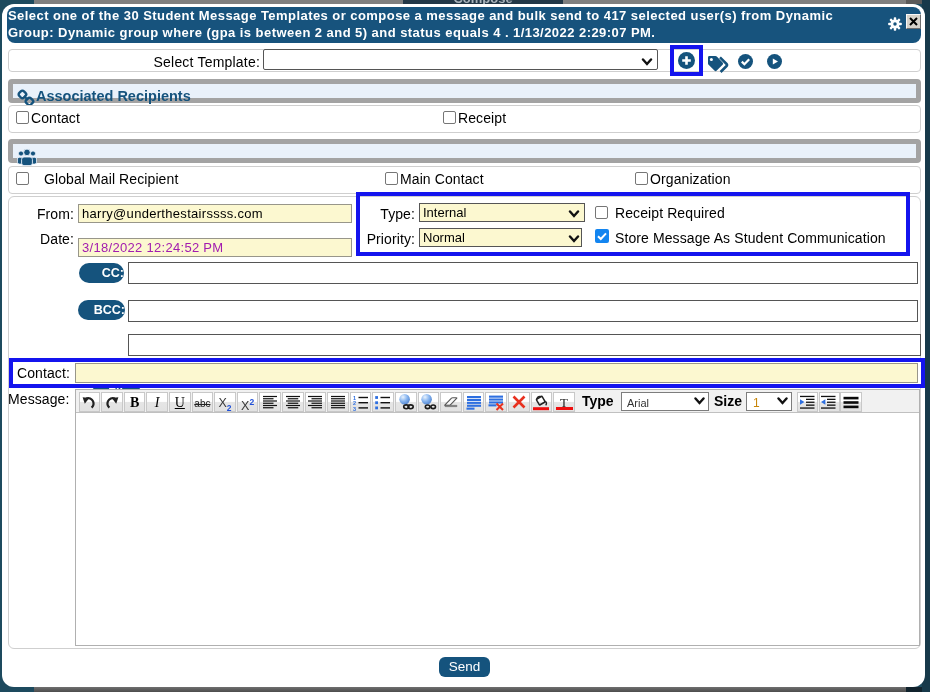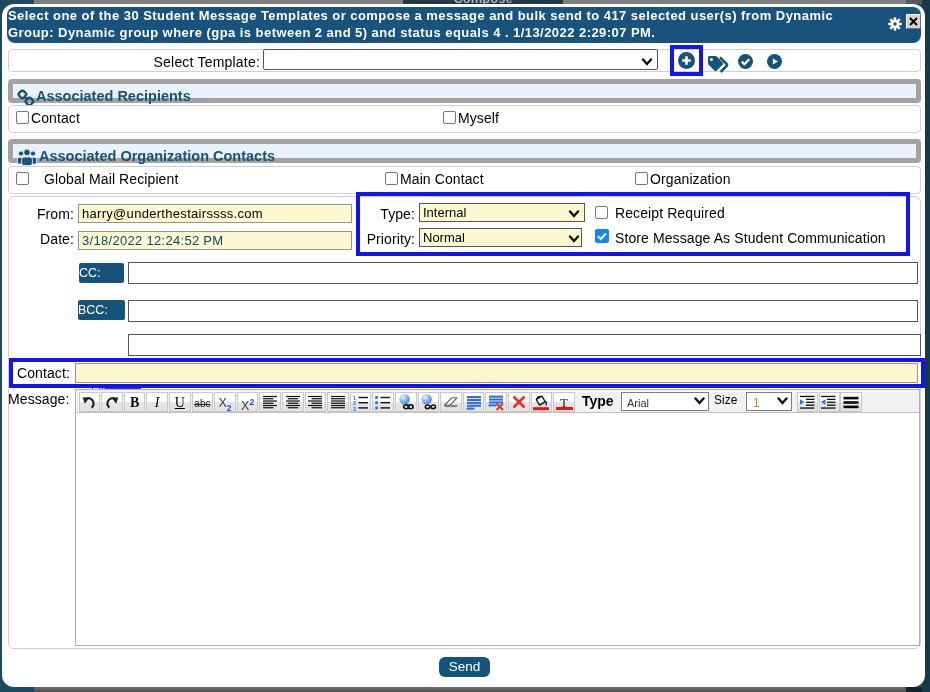--- a/index.html
+++ b/index.html
@@ -18,21 +18,21 @@
 #gear { position:absolute; left:881px; top:10px; }
 #xbtn { position:absolute; left:899px; top:7px; width:15px; height:15px; background:#d6d2ca; border:1px solid; border-color:#f8f8f8 #6d6d6d #6d6d6d #f8f8f8; text-align:center; font-size:12px; font-weight:bold; color:#000; line-height:13px; }
 .box { position:absolute; left:6px; width:913px; background:#fff; border:1px solid #cfcfcf; border-radius:4px; }
 .bar { position:absolute; left:6px; width:913px; height:24px; background:#e9f1fa; border:5px solid #a3a3a3; border-radius:4px; color:#15537d; font-weight:bold; font-size:14.5px; }
 .bar span { position:absolute; top:4px; }
 .sel { position:absolute; border:1px solid #555; background:#fff; font-size:13px; padding-left:3px; color:#000; }
 .chev { position:absolute; width:10px; height:6px; }
 .cb { position:absolute; width:13px; height:13px; border:1px solid #767676; border-radius:2px; background:#fff; }
 .cbc { position:absolute; width:14px; height:14px; border-radius:2px; background:#1385f0; }
 .lbl { position:absolute; font-size:14px; letter-spacing:0.1px; color:#000; white-space:nowrap; }
-.pill { position:absolute; background:#15537d; color:#fff; font-weight:normal; font-size:12.5px; text-align:left; border-radius:2px; }
+.pill { position:absolute; background:#15537d; color:#fff; font-weight:bold; font-size:12.5px; text-align:right; border-radius:10px; }
 .inp { position:absolute; background:#fff; border:1px solid #555; }
 .yinp { position:absolute; background:#fcf8d0; border:1px solid #98968a; font-size:13px; color:#000; padding:1px 0 0 3px; white-space:nowrap; overflow:hidden; }
 .bluebox { position:absolute; border:3px solid #1414ee; }
 .tcell { position:absolute; top:1.5px; height:20px; border:1px solid #c8c8c8; background:linear-gradient(#ffffff 0%, #ffffff 47%, #e6e6e6 50%, #e2e2e2 100%); text-align:center; overflow:hidden; }
 #sendbtn { position:absolute; left:437px; top:653px; width:51px; height:20px; background:#15537d; border-radius:6px; color:#fff; font-size:13.5px; text-align:center; line-height:19px; }
 </style>
 </head>
 <body>
 <div id="topstrip">
     <div id="tab">Compose</div>
@@ -101,48 +101,47 @@
           <rect x="9.1" y="9.1" width="6.6" height="6.6" rx="2.2" transform="rotate(45 12.4 12.4)"></rect>
           <path d="M7 7 L11 11" stroke-width="2"></path>
         </g>
       </svg>
     <span style="left:23px;">Associated Recipients</span>
   </div>
   <div class="box" style="top:101px;height:28px;"></div>
   <div class="cb" style="left:14px;top:107px;"></div>
     <div class="lbl" style="left:29px;top:106px;">Contact</div>
   <div class="cb" style="left:441px;top:107px;"></div>
-    <div class="lbl" style="left:456px;top:106px;">Myself</div>
+    <div class="lbl" style="left:456px;top:106px;">Receipt</div>
 
   <div class="bar" style="top:135px;">
     <svg class="abs" style="left:4px;top:4px;" width="20" height="18" viewBox="0 0 20 18">
         <g fill="#15537d" stroke="#e9f1fa" stroke-width="0.9">
           <rect x="0.4" y="9.3" width="6.6" height="6.8" rx="1.8"></rect>
           <circle cx="4" cy="5.5" r="2.55"></circle>
           <rect x="13" y="9.3" width="6.6" height="6.8" rx="1.8"></rect>
           <circle cx="16" cy="5.5" r="2.55"></circle>
           <rect x="4.6" y="9.0" width="10.8" height="8.6" rx="2.4"></rect>
           <circle cx="10" cy="4.4" r="3.3"></circle>
         </g>
       </svg>
-    <span style="left:26px;">Associated Organization Contacts</span>
   </div>
   <div class="box" style="top:162px;height:28px;"></div>
   <div class="cb" style="left:14px;top:168px;"></div>
     <div class="lbl" style="left:29px;top:167px;margin-left:13px;">Global Mail Recipient</div>
   <div class="cb" style="left:383px;top:168px;"></div>
     <div class="lbl" style="left:398px;top:167px;">Main Contact</div>
   <div class="cb" style="left:633px;top:168px;"></div>
     <div class="lbl" style="left:648px;top:167px;">Organization</div>
 
   <div class="box" style="top:192px;height:453px;border-radius:6px;"></div>
   <div class="lbl" style="left:0px;top:202px;width:72px;text-align:right;">From:</div>
   <div class="yinp" style="left:76px;top:200px;width:274px;height:19px;letter-spacing:0.3px;">harry@underthestairssss.com</div>
   <div class="lbl" style="left:0px;top:227px;width:72px;text-align:right;">Date:</div>
-  <div class="yinp" style="left:76px;top:227px;width:274px;height:19px;color:#0c4a6e;letter-spacing:0.3px;">3/18/2022 12:24:52 PM</div>
+  <div class="yinp" style="left:76px;top:234px;width:274px;height:19px;color:#a21caf;letter-spacing:0.3px;">3/18/2022 12:24:52 PM</div>
 
   <div class="lbl" style="left:340px;top:202px;width:73px;text-align:right;">Type:</div>
   <div class="yinp" style="left:417px;top:199px;width:166px;height:19px;border-color:#555;">Internal</div>
   <svg class="chev" style="left:566px;top:206px;width:12px;height:8px;" viewBox="0 0 11 8">
       <path d="M1.5 1.5 L5.5 6 L9.5 1.5" stroke="#111" stroke-width="2.4" fill="none" stroke-linecap="round"></path>
     </svg>
   <div class="cb" style="left:593px;top:202px;"></div>
     <div class="lbl" style="left:613px;top:201px;">Receipt Required</div>
   <div class="lbl" style="left:340px;top:227px;width:73px;text-align:right;">Priority:</div>
   <div class="yinp" style="left:417px;top:223.5px;width:163px;height:19px;border-color:#555;">Normal</div>
@@ -287,21 +286,21 @@
             </g>
             <path d="M13.4 8.2 q2 2.2 0.3 4.2" stroke="#222" stroke-width="1.3" fill="none"></path>
             <rect x="1" y="14.2" width="16" height="3" fill="#ee0f0f"></rect>
           </svg></div>
       <div class="tcell" style="left:477.2px;width:21.6px;"><span style="font-family:'Liberation Serif',serif;font-size:13px;line-height:15px;color:#222;">T</span><div style="position:absolute;left:1.5px;top:14.5px;width:17px;height:3px;background:#ee0f0f;"></div></div>
       <div style="position:absolute;left:506px;top:3px;font-weight:bold;font-size:14px;">Type</div>
       <div style="position:absolute;left:545px;top:2px;width:88px;height:19px;background:#fff;border:1px solid #7d7d7d;font-size:11px;color:#333;padding:3.5px 0 0 5px;">Arial</div>
       <svg style="position:absolute;left:618px;top:7px;" width="11" height="8" viewBox="0 0 11 8">
           <path d="M1.5 1.5 L5.5 6 L9.5 1.5" stroke="#111" stroke-width="2.4" fill="none" stroke-linecap="round"></path>
         </svg>
-      <div style="position:absolute;left:638px;top:3px;font-weight:normal;font-size:12px;">Size</div>
+      <div style="position:absolute;left:638px;top:3px;font-weight:bold;font-size:14px;">Size</div>
       <div style="position:absolute;left:670px;top:2px;width:46px;height:19px;background:#fff;border:1px solid #7d7d7d;font-size:12px;color:#c8860a;padding:3px 0 0 6px;">1</div>
       <svg style="position:absolute;left:701px;top:7px;" width="11" height="8" viewBox="0 0 11 8">
           <path d="M1.5 1.5 L5.5 6 L9.5 1.5" stroke="#111" stroke-width="2.4" fill="none" stroke-linecap="round"></path>
         </svg>
       <div class="tcell" style="left:720.8px;width:21.6px;"><svg width="18" height="18" viewBox="0 0 18 18">
             <rect x="1" y="2.8" width="14.5" height="1.3" fill="#111"></rect>
             <rect x="7" y="5.7" width="8.5" height="1.3" fill="#111"></rect>
             <rect x="7" y="8.6" width="8.5" height="1.3" fill="#111"></rect>
             <rect x="7" y="11.5" width="8.5" height="1.3" fill="#111"></rect>
             <rect x="1" y="14.4" width="14.5" height="1.3" fill="#111"></rect>

